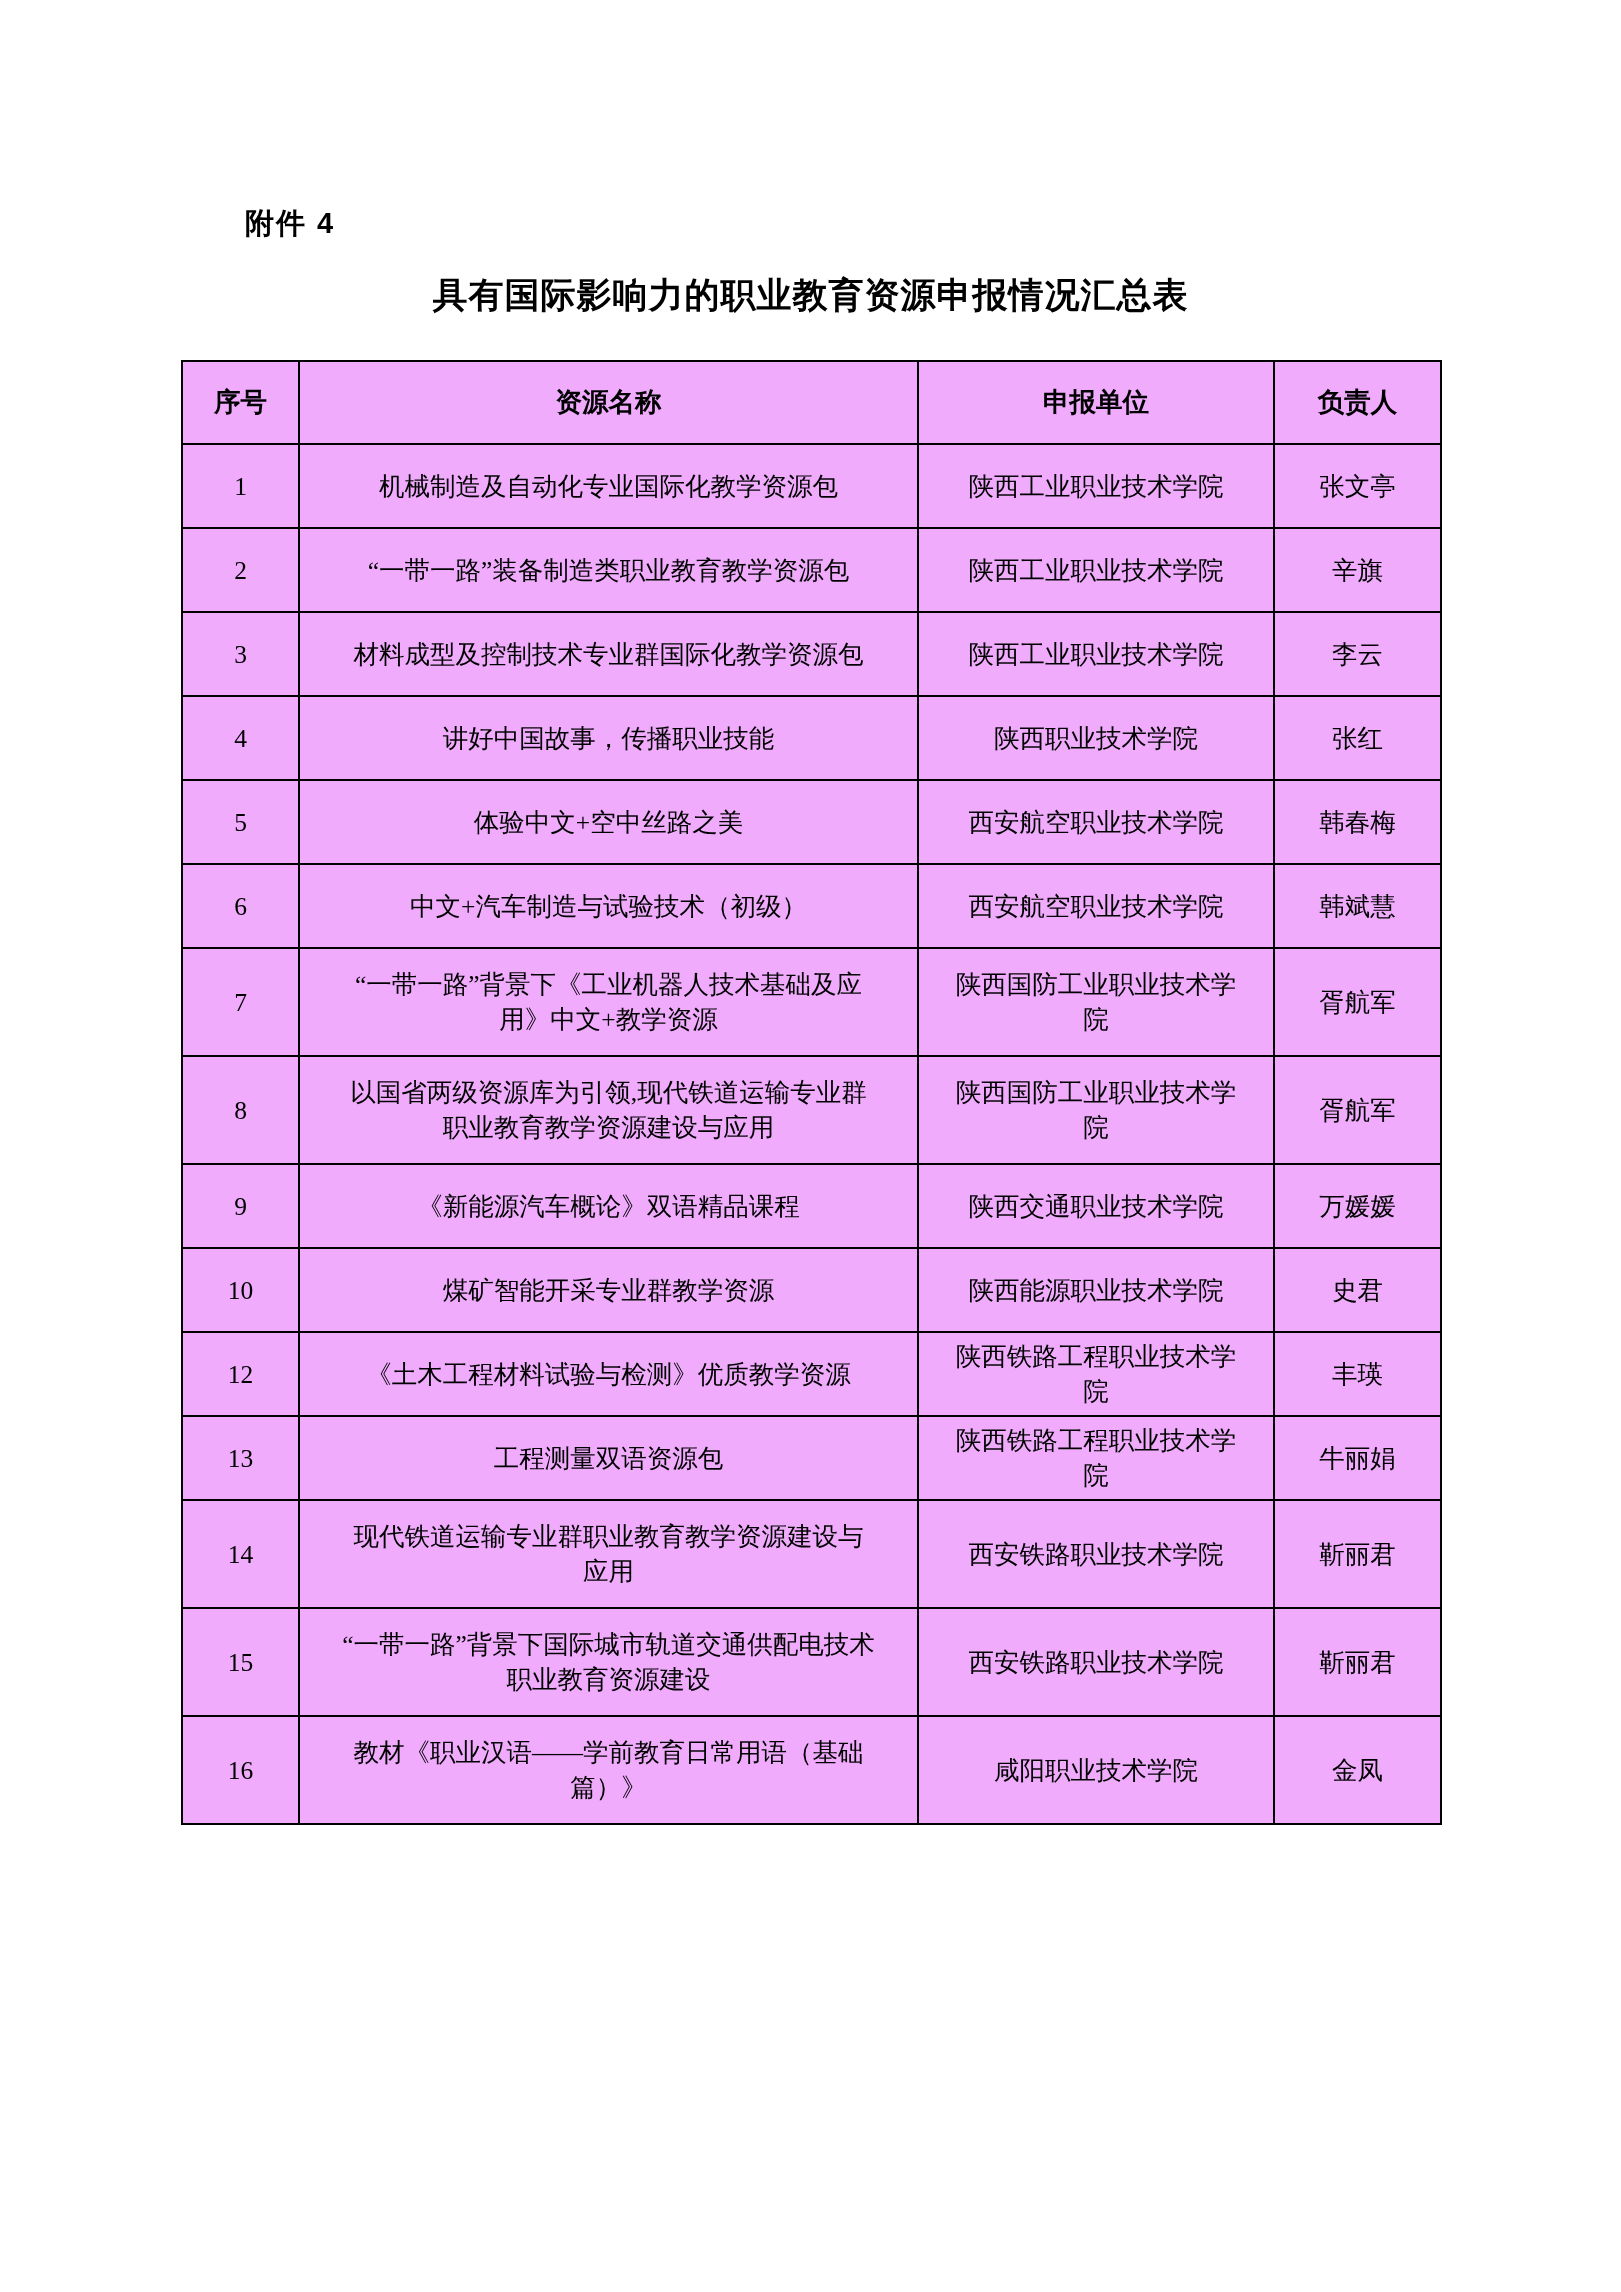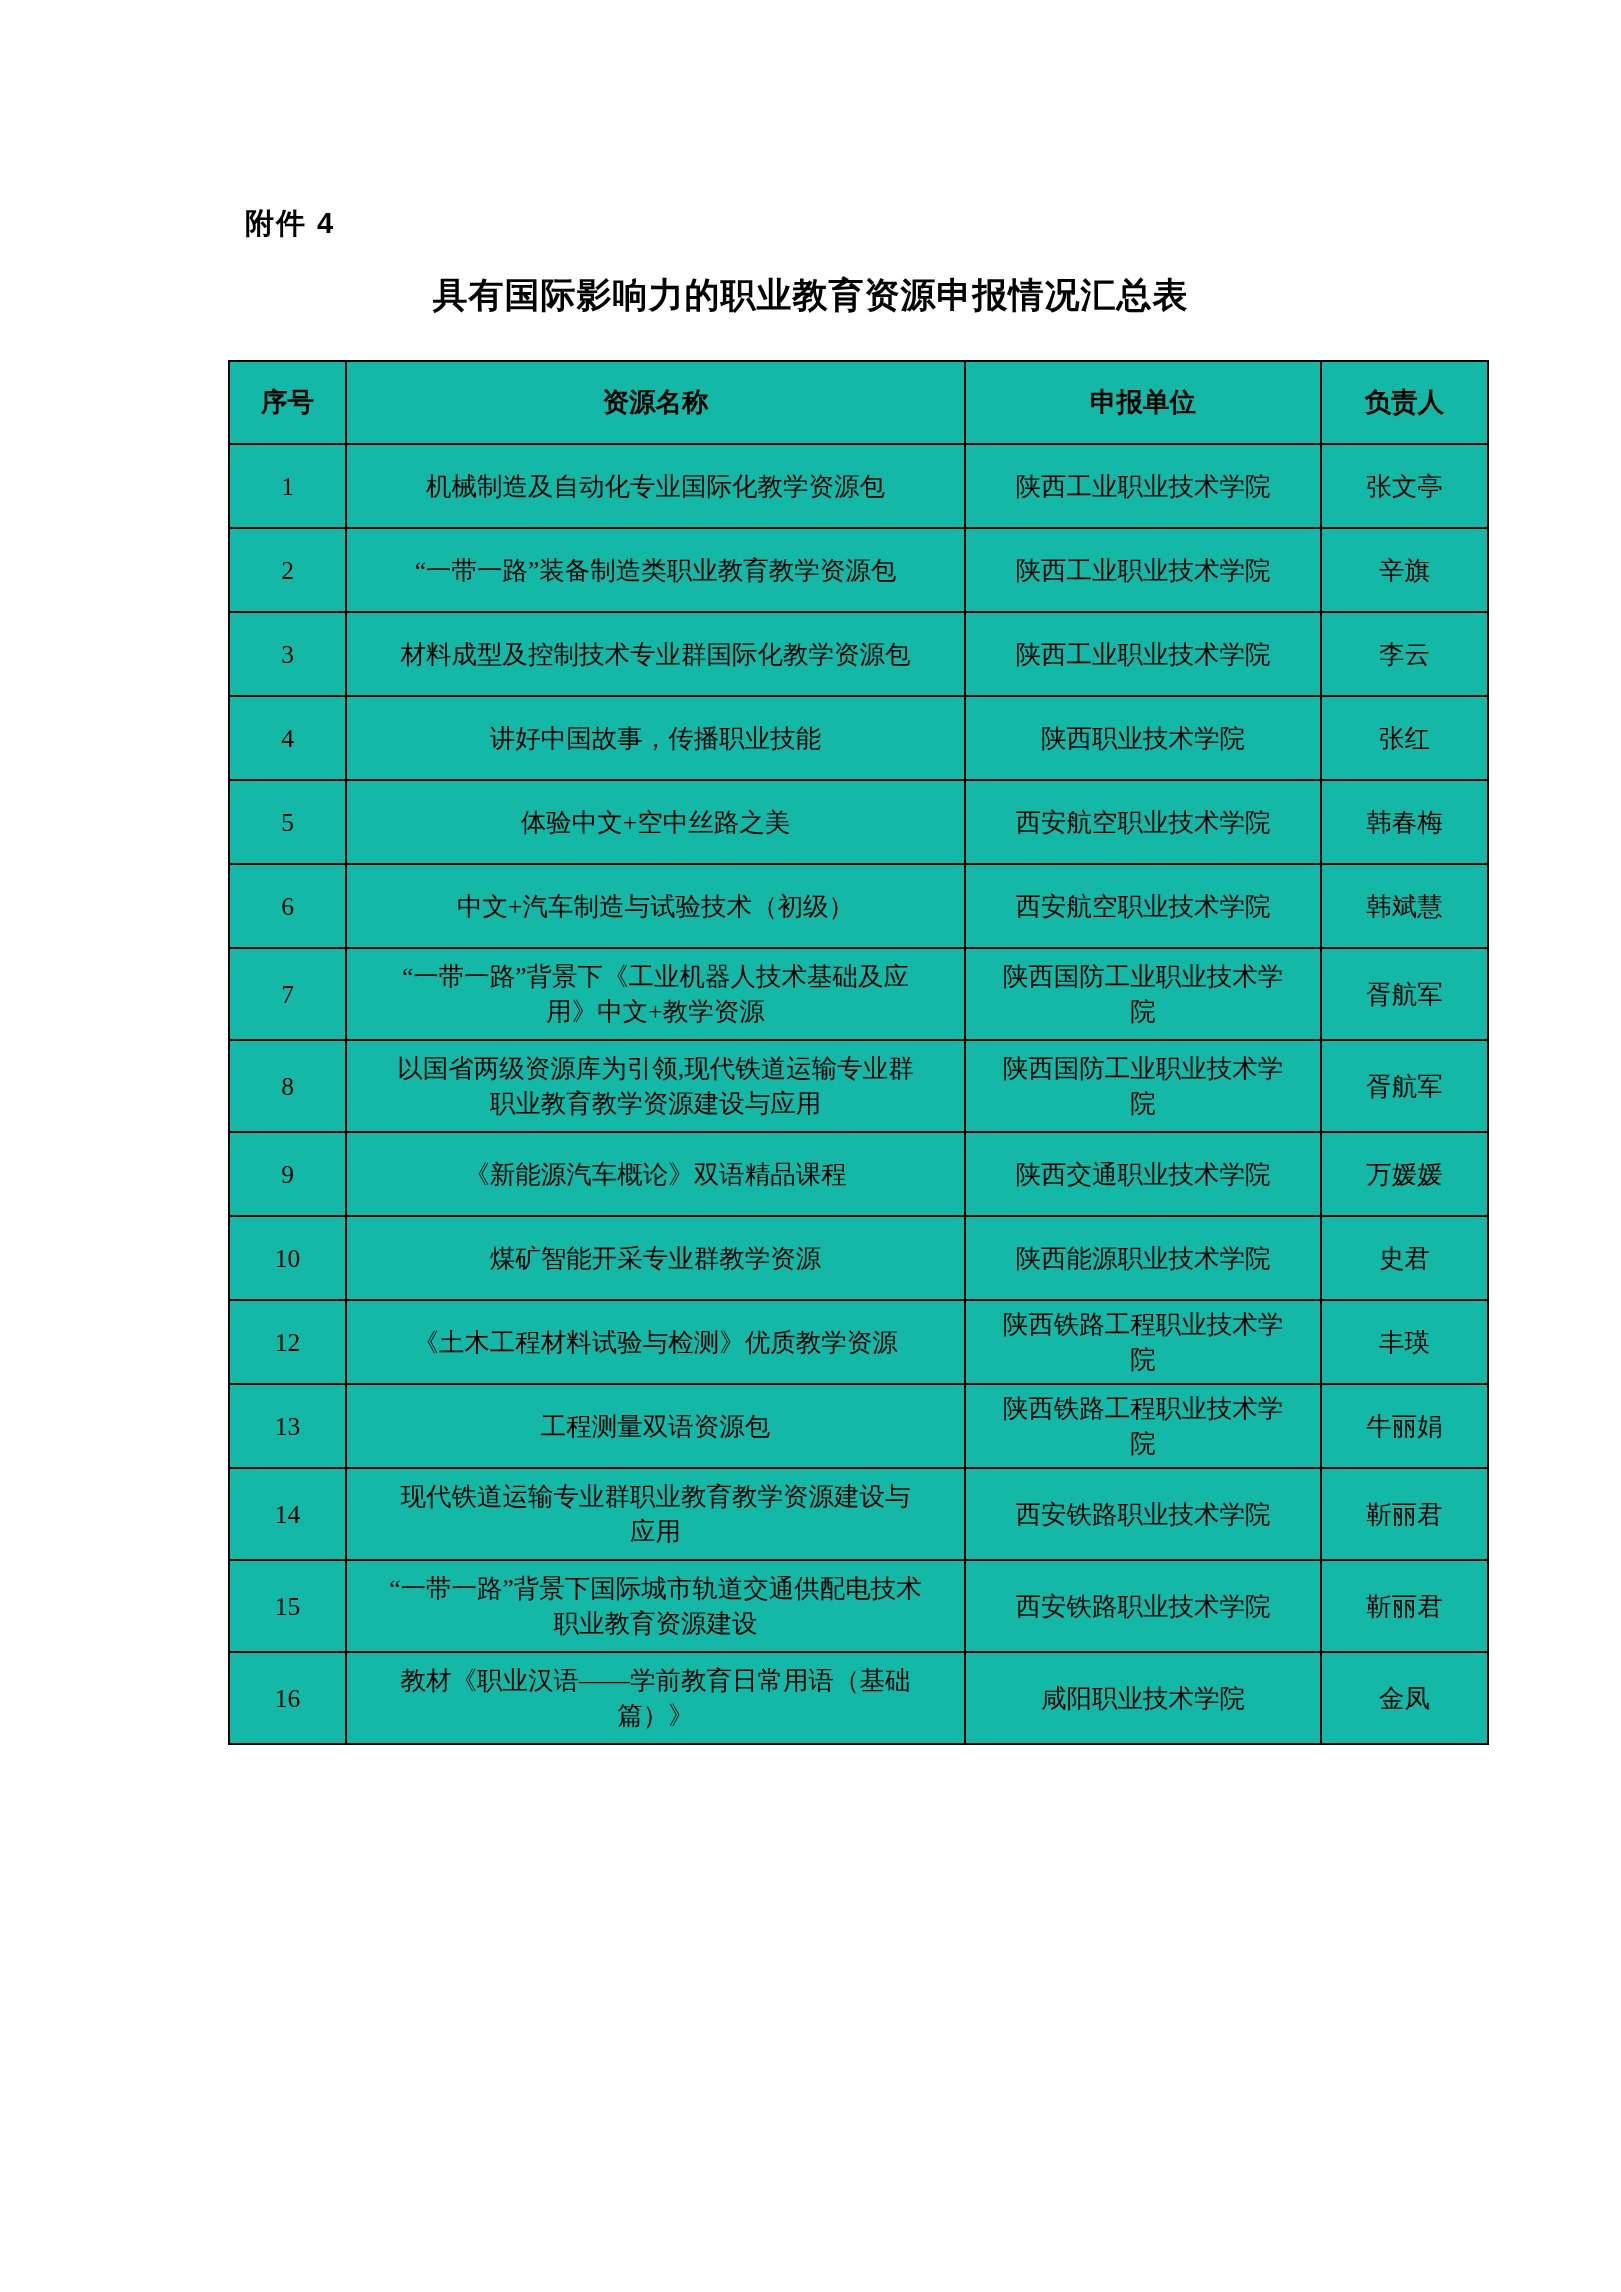--- a/index.html
+++ b/index.html
@@ -42,22 +42,21 @@
     margin: 0;
     font-family: "Liberation Serif", "DejaVu Serif", serif;
   }
   table.summary-table {
     position: absolute;
     left: 181px;
     top: 360px;
     width: 1259px;
     border-collapse: collapse;
     table-layout: fixed;
-    background: #14b8a6;
-    margin-left: 47px;
+    background: #f0abfc;
   }
   .summary-table th,
   .summary-table td {
     border: 2px solid #000000;
     border-top-width: 2.9px;
     border-bottom-width: 2.9px;
     text-align: center;
     vertical-align: middle;
     font-size: 25.5px;
     line-height: 35px;
@@ -67,21 +66,21 @@
   .summary-table thead tr { height: 83px; }
   .summary-table tbody tr { height: 84px; }
   .summary-table th {
     font-weight: bold;
     font-size: 26.5px;
   }
   .col-no      { width: 117px; }
   .col-resource{ width: 619px; }
   .col-unit    { width: 356px; }
   .col-person  { width: 167px; }
-  td.cell-resource { padding: 10px 41px; }
+  td.cell-resource { padding: 18px 41px; }
   td.cell-unit     { padding: 3.9px 27.4px; }
   td.cell-no, td.cell-person { padding: 3.9px 5.9px; }
 </style>
 </head>
 <body>
 
 <div class="page">
 
   <div class="attachment-label">附件 4</div>
 

